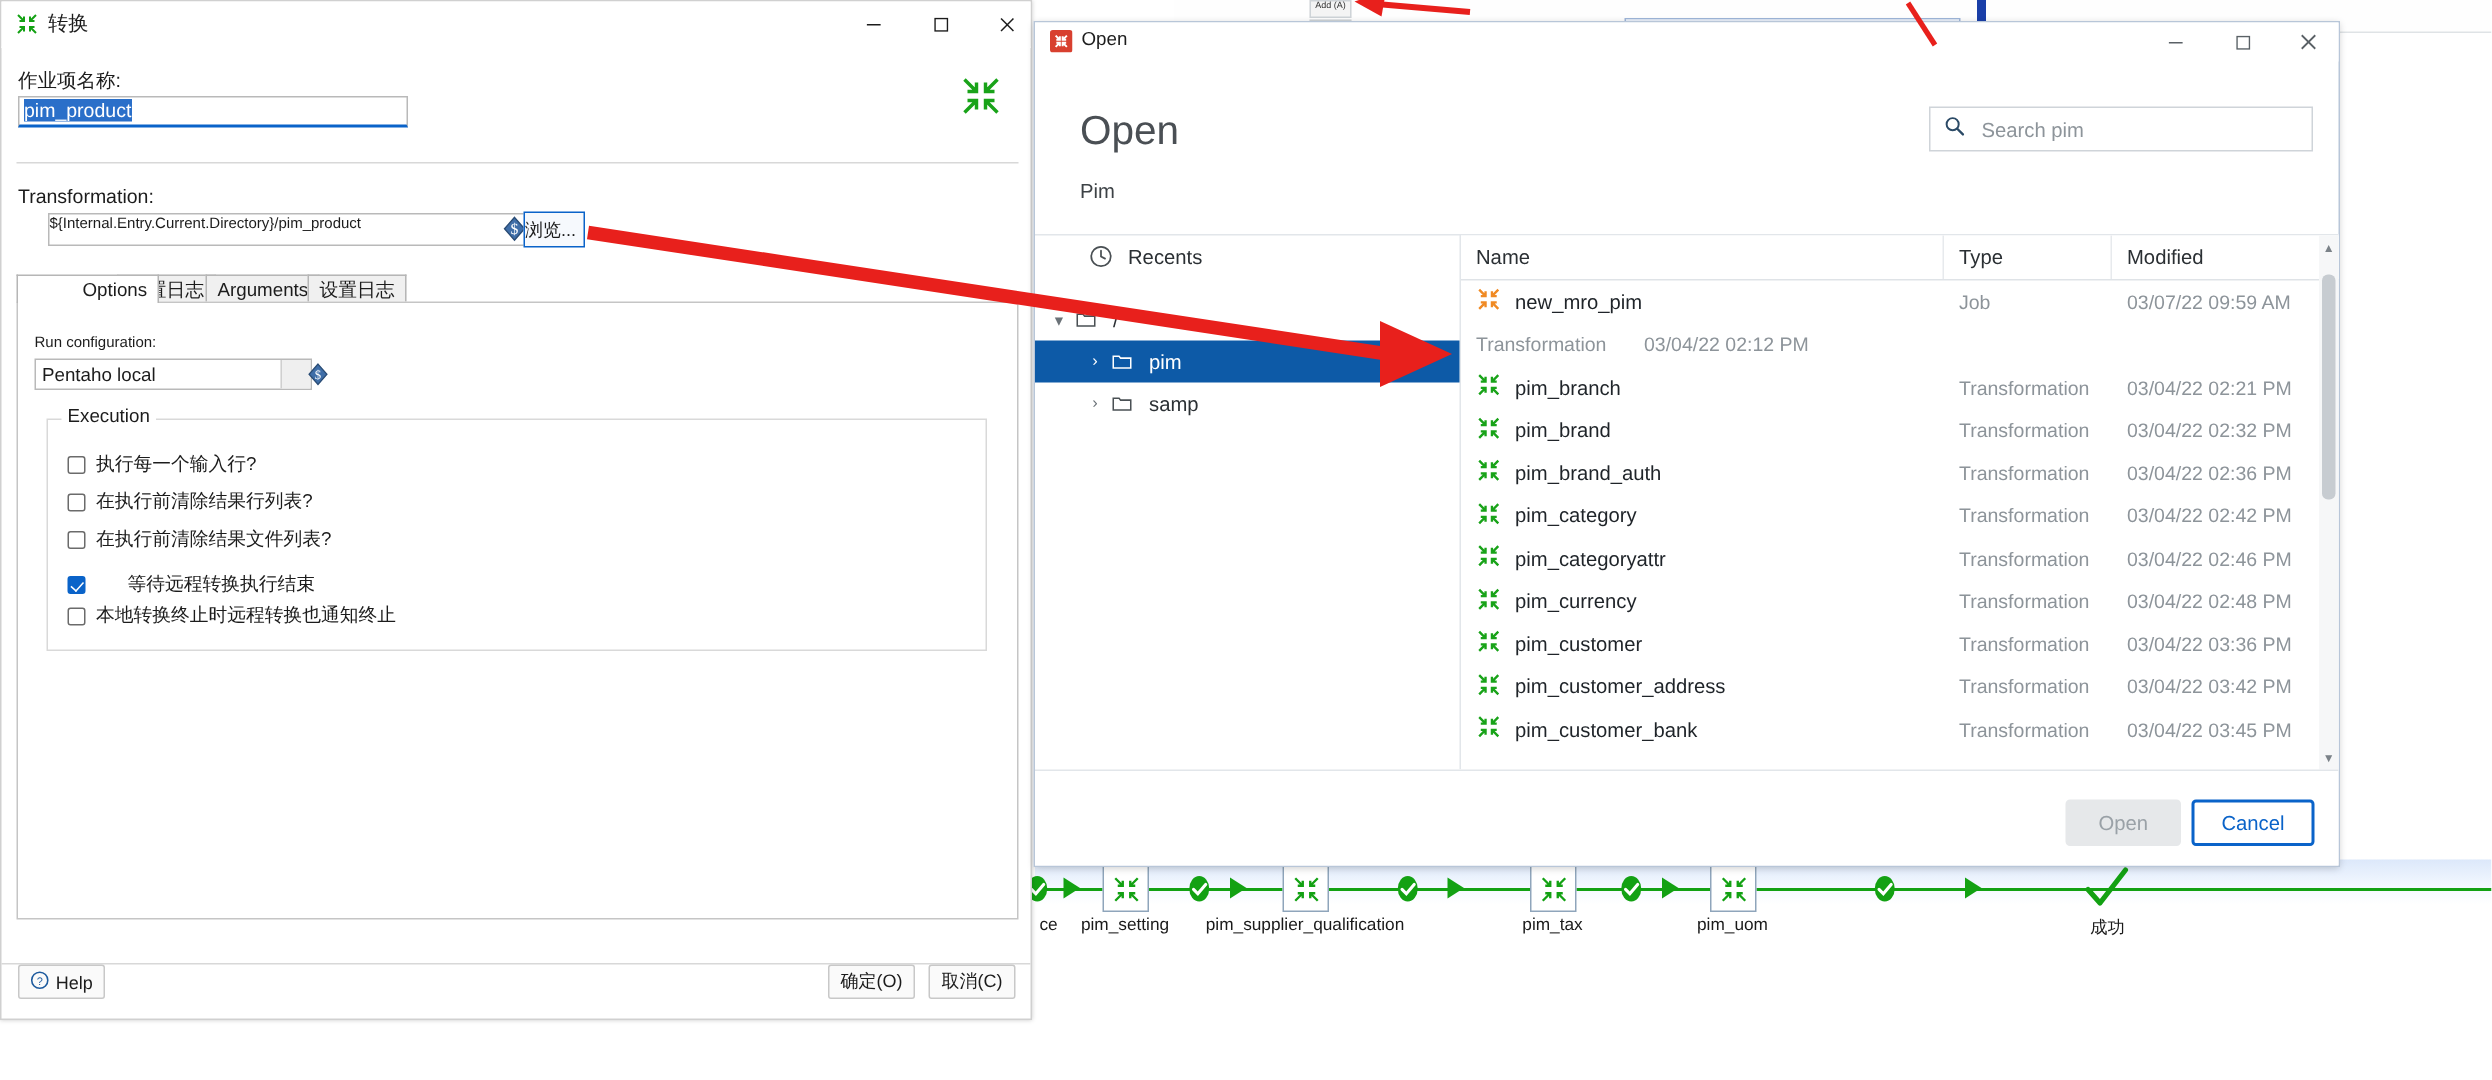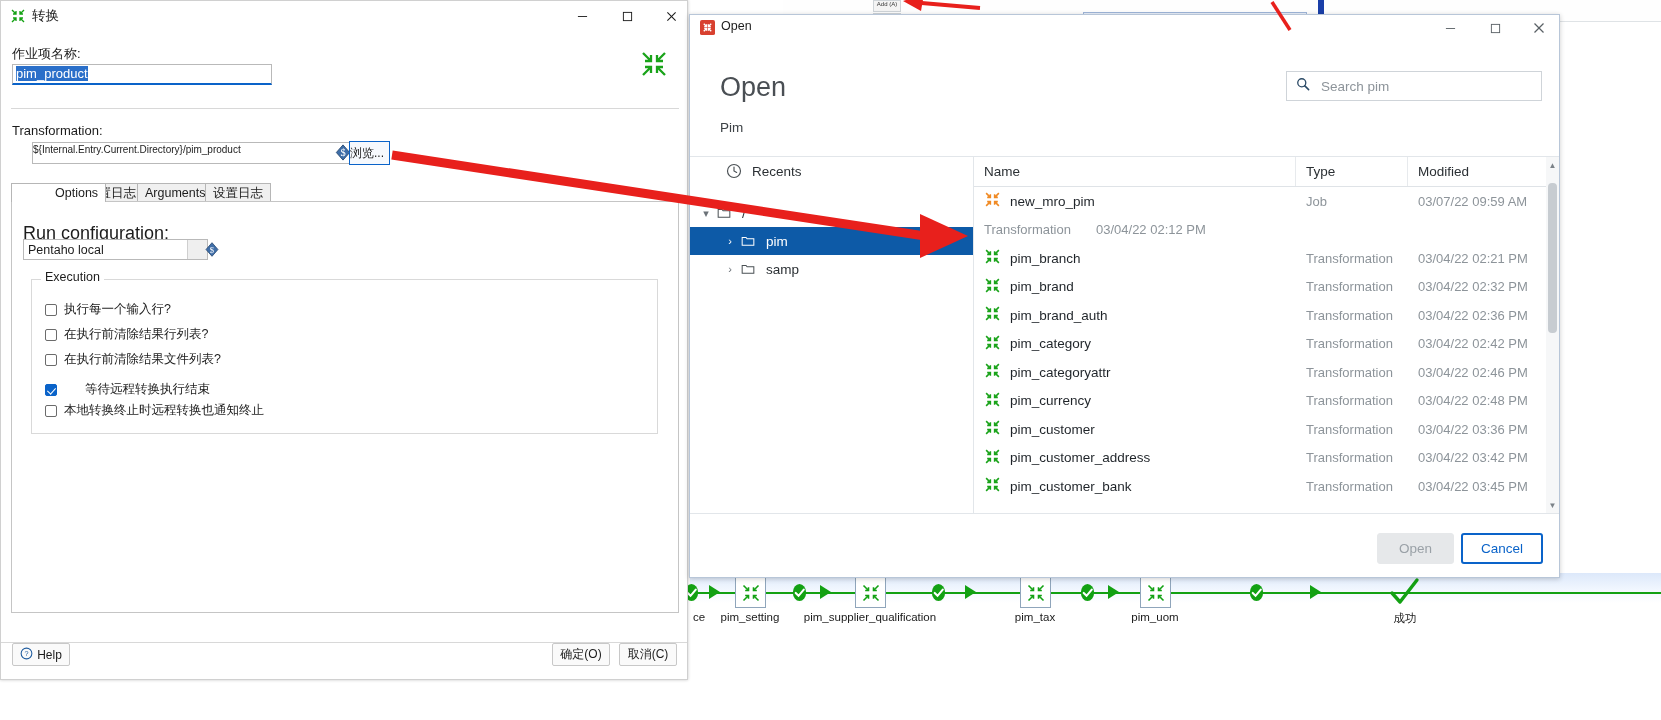--- a/index.html
+++ b/index.html
@@ -75,21 +75,21 @@
     font-size:12.5px; color:#1c1c1c; line-height:19px;
     border:1px solid #b6b6b6; border-bottom:none; background:#f0f0f0;
     cursor:default;
   }
   .tab.active { background:#ffffff; font-weight:normal; z-index:3;padding-left:43px; }
   .tabpanel {
     position:absolute; left:10px; top:200px; width:668px; height:412px;
     border:1px solid #c5c5c5; background:#ffffff;
   }
 
-  .runcfg-label { position:absolute; left:22px; top:222px; font-size:18px; color:#1c1c1c; }
+  .runcfg-label { position:absolute; left:22px; top:222px; font-size:10px; color:#1c1c1c; }
   .runcfg-combo {
     position:absolute; left:22px; top:238px; width:185px; height:21px;
     border:1px solid #b9b9b9; background:#ffffff; font-size:12.5px; color:#1c1c1c;
     padding:1px 4px; display:flex; align-items:center;
   }
   .runcfg-combo .arrowbox { position:absolute; right:0; top:0; width:20px; height:19px; background:#efefef; border-left:1px solid #cfcfcf;}
   .runcfg-var { position:absolute; left:203px; top:240px; width:16px; height:17px; }
 
   .group {
     position:absolute; left:30px; top:278px; width:627px; height:155px;

